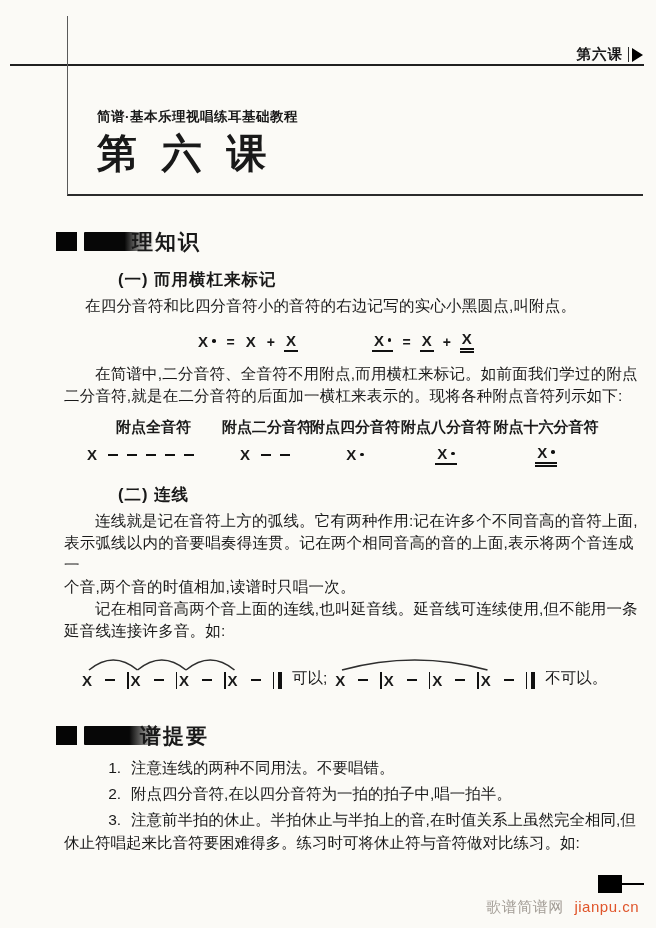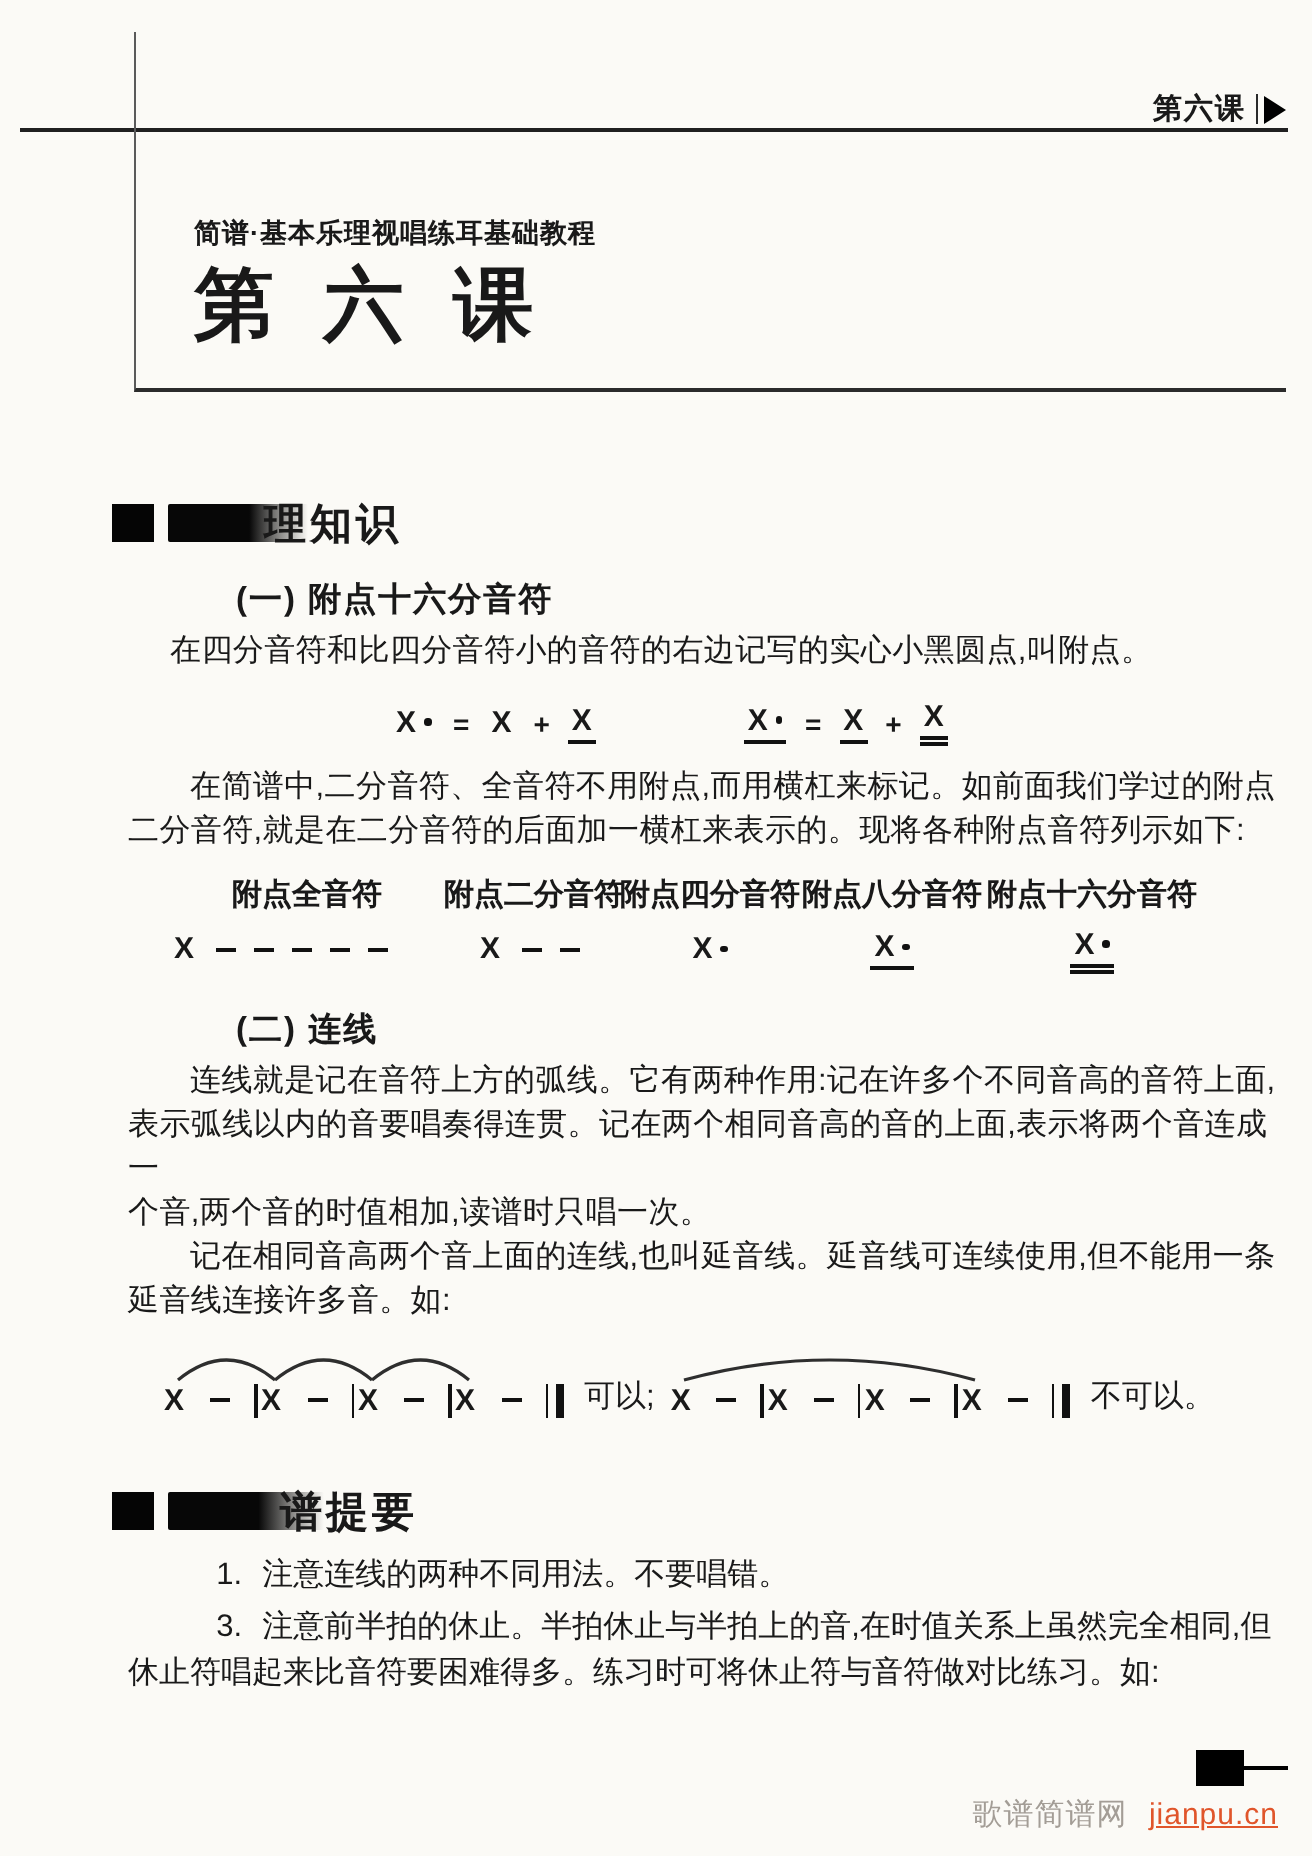--- a/index.html
+++ b/index.html
@@ -14,21 +14,21 @@
   .tri{width:0;height:0;border-left:11px solid #000;border-top:7px solid transparent;border-bottom:7px solid transparent;}
 
   
   .masthead{position:absolute;top:16px;left:67px;right:13px;height:180px;box-sizing:border-box;
             border-left:1px solid #5a5a5a;border-bottom:2px solid #2b2b2b;
             display:flex;flex-direction:column;justify-content:flex-end;padding:0 0 20px 29px;}
   .series{font-size:13.5px;font-weight:bold;letter-spacing:.5px;}
   .lesson{font-size:40px;font-weight:bold;letter-spacing:.62em;margin-top:6px;line-height:1.05;}
 
   
-  .content{position:absolute;top:212px;left:0;right:0;box-sizing:border-box;padding:0 16px 0 64px;}
+  .content{position:absolute;top:192px;left:0;right:0;box-sizing:border-box;padding:0 16px 0 64px;}
 
   
   .sec-head{display:flex;align-items:center;margin:36px 0 0 -8px;height:27px;}
   .sec-head.two{margin-top:31px;}
   .sq{width:21px;height:19px;background:#050505;flex:0 0 auto;}
   .smear{width:70px;height:19px;margin-left:7px;border-radius:1px;flex:0 0 auto;
          background:linear-gradient(90deg,#070707 58%,rgba(7,7,7,.55) 76%,rgba(7,7,7,0) 100%);}
   .sec-head.two .smear{width:78px;}
   .sec-title{font-size:21px;font-weight:bold;letter-spacing:2px;margin-left:-22px;position:relative;z-index:1;white-space:nowrap;}
 
@@ -70,21 +70,21 @@
   
   .rlist{margin-top:7px;font-size:15.5px;line-height:23px;}
   .li{text-indent:2.85em;margin-top:3px;}
   .li .lnum{margin-right:10px;}
 
   
   .corner-block{position:absolute;left:598px;top:875px;width:24px;height:18px;background:#000;}
   .corner-line{position:absolute;left:622px;top:883px;width:22px;height:2px;background:#000;}
   .watermark{position:absolute;right:17px;top:898px;font-size:15px;letter-spacing:.5px;white-space:nowrap;}
   .wm-site{color:#a39d96;margin-left:48px;}
-  .wm-url{color:#e0552b;margin-left:6px;text-decoration:underline;}
+  .wm-url{color:#e0552b;margin-left:6px;}
 </style>
 </head>
 <body>
 
 <div class="page">
 
   <div class="top-rule"></div>
 
   <div class="corner-tab">
     <span class="lbl">第六课</span>
@@ -98,21 +98,21 @@
   </div>
 
   <div class="content">
 
     <div class="sec-head">
       <span class="sq"></span>
       <span class="smear"></span>
       <span class="sec-title">理知识</span>
     </div>
 
-    <h3 class="sub">(一) 附点十六分音符</h3>
+    <h3 class="sub">(一) 而用横杠来标记</h3>
 
     <div class="para p-offset">
       <div>在四分音符和比四分音符小的音符的右边记写的实心小黑圆点,叫附点。</div>
     </div>
 
     <div class="formula-row" id="formulas">
         <span class="fgroup">
           <span class="fnote">
             <span class="fx">X</span>
             <span class="fdot"></span>
@@ -261,20 +261,21 @@
       </div>
 
     <div class="sec-head two">
       <span class="sq"></span>
       <span class="smear"></span>
       <span class="sec-title">谱提要</span>
     </div>
 
     <div class="rlist" id="reading-list">
         <div class="li"><span class="lnum">1.</span><span class="ltxt">注意连线的两种不同用法。不要唱错。</span></div>
+        <div class="li"><span class="lnum">2.</span><span class="ltxt">附点四分音符,在以四分音符为一拍的拍子中,唱一拍半。</span></div>
         <div class="li"><span class="lnum">3.</span><span class="ltxt">注意前半拍的休止。半拍休止与半拍上的音,在时值关系上虽然完全相同,但休止符唱起来比音符要困难得多。练习时可将休止符与音符做对比练习。如:</span></div>
       </div>
 
   </div>
 
   <div class="corner-block"></div>
   <div class="corner-line"></div>
 
   <div class="watermark">
     <span class="wm-site">歌谱简谱网</span>

